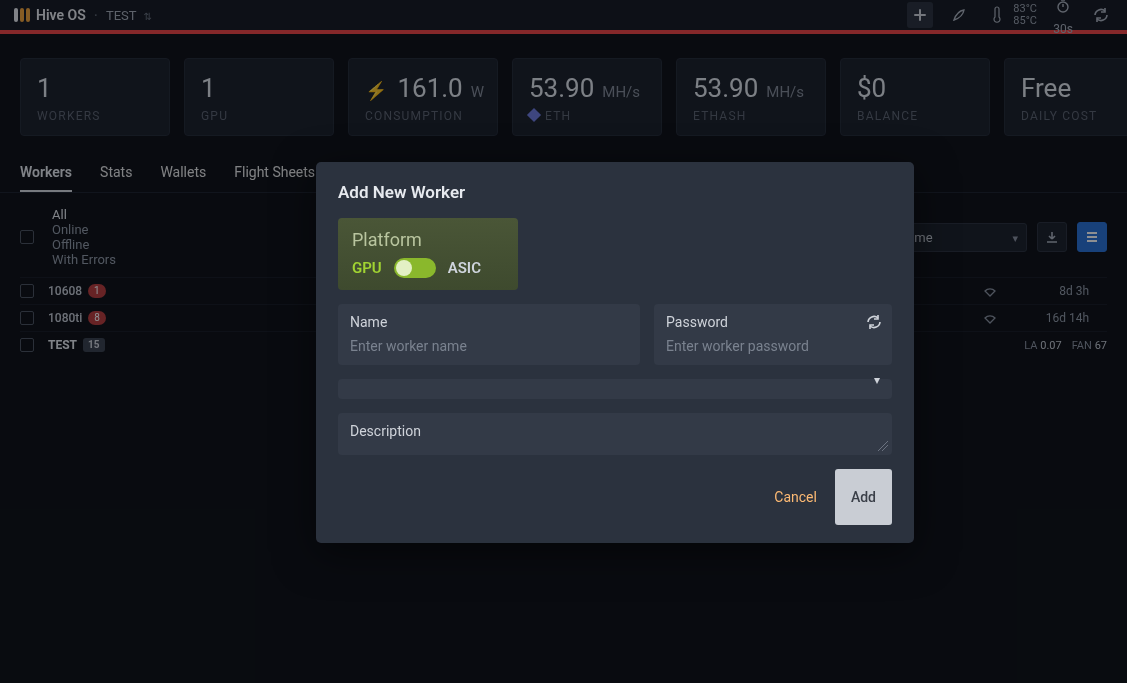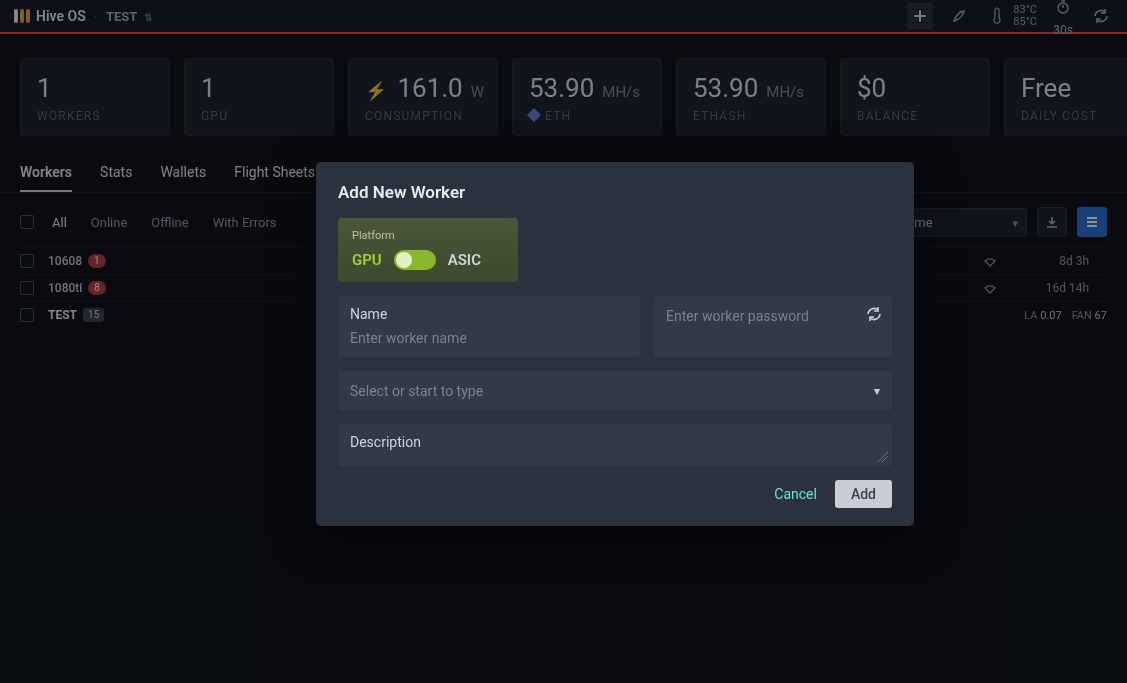--- a/index.html
+++ b/index.html
@@ -13,40 +13,40 @@
     position: relative;
   }
 
   
   .header {
     height: 34px;
     display: flex;
     align-items: center;
     padding: 0 14px;
     background: #151921;
-    border-bottom: 2px solid #ef4444;
+    border-bottom: 4px solid #ef4444;
   }
   .logo {
     display: inline-flex;
     align-items: center;
     gap: 6px;
     font-weight: 600;
     font-size: 14px;
     color: #e8eaee;
   }
   .logo .mark {
     display: inline-flex;
     gap: 2px;
   }
   .logo .mark span {
     width: 4px; height: 14px; background: #f1a33a; border-radius: 2px;
   }
   .logo .mark span:first-child { background:#e8eaee; }
   .crumb-dot { margin: 0 8px; color:#5d6470; }
-  .crumb-name { color:#a6adb9; font-size: 13px; font-weight: bold; }
+  .crumb-name { color:#a6adb9; font-size: 13px; }
   .crumb-caret { margin-left:4px; color:#6a727f; font-size:10px; }
 
   .header-right {
     margin-left: auto;
     display: flex;
     align-items: center;
     gap: 14px;
     color:#9aa2af;
   }
   .hicon {
@@ -157,21 +157,21 @@
     display:flex;
     align-items:center;
     padding:6px 0;
     font-size:12px;
     color:#9199a6;
     border-top:1px solid #161b23;
   }
   .row .name { color:#c5cad3; font-weight:500; margin-right:6px; }
   .row .name.bold { color:#e6e9ee; font-weight:700; }
   .badge-red { background:#b83b3b;color:#fff;border-radius:8px;padding:0 6px;font-size:10px;line-height:14px;display:inline-block; }
-  .badge-gray { background:#3a414e;color:#cfd3da;border-radius:3px;padding:0 5px;font-size:10px;line-height:14px;display:inline-block; }
+  .badge-gray { background:#3a414e;color:#cfd3da;border-radius:3px;padding:0 5px;font-size:10px;line-height:14px;display:inline-block;font-weight:bold; }
   .row .status-icon { margin-left:auto; margin-right:12px; color:#8b92a0;}
   .row .uptime { width:80px; text-align:right; margin-right:18px;}
   .row .tail { margin-left:auto; display:flex; gap:10px; font-size:11px; color:#8b92a0;}
   .tail .val { color:#c5cad3;margin-top:48px; }
 
   
   .modal-backdrop {
     position:absolute; inset:0;
     background:rgba(5,7,10,0.45);
   }
@@ -193,21 +193,21 @@
   }
   .platform-box {
     background:#3d4a2e;
     background: linear-gradient(#4a5637,#3e4a2e);
     border-radius:4px;
     padding:11px 14px 12px 14px;
     margin-bottom:14px;
     width:180px;
   }
   .platform-box .label {
-    font-size:11px; color:#b9c59f; margin-bottom:8px;
+    font-size:18px; color:#b9c59f; margin-bottom:8px;
   }
   .platform-toggle {
     display:flex;align-items:center;gap:12px;
     font-size:15px;font-weight:600;
   }
   .platform-toggle .gpu { color:#a1d332; }
   .platform-toggle .asic { color:#cfd5dd; }
   .toggle {
     width:42px;height:20px;background:#8ab82c;border-radius:10px;position:relative;
   }
@@ -244,24 +244,24 @@
     position:absolute; right:4px; bottom:4px;
     width:10px;height:10px;
     background:
       linear-gradient(135deg, transparent 45%, #6b7280 47%, #6b7280 53%, transparent 55%),
       linear-gradient(135deg, transparent 65%, #6b7280 67%, #6b7280 73%, transparent 75%);
   }
 
   .modal-actions {
     display:flex; justify-content:flex-end; gap:18px; margin-top:10px; align-items:center;
   }
-  .btn-cancel { color:#5eead4; font-size:14px; cursor:pointer; }
+  .btn-cancel { color:#fdba74; font-size:14px; cursor:pointer; }
   .btn-add {
     background:#c9cdd4; color:#3a3f48; font-size:14px;
-    padding:6px 16px; border-radius:3px; cursor:pointer;
+    padding:20px 16px; border-radius:3px; cursor:pointer;
     font-weight:500;
   }
 
   svg { display:block; }
 </style>
 </head>
 <body>
 
 <div class="header">
   <div class="logo">
@@ -369,21 +369,21 @@
 
 <div class="tabs" id="tabs">
     <div class="tab active">Workers</div>
     <div class="tab">Stats</div>
     <div class="tab">Wallets</div>
     <div class="tab">Flight Sheets</div>
   </div>
 
 <div class="filter-bar">
   <div class="checkbox"></div>
-  <div id="filters" style="display:flex;">
+  <div id="filters" style="display:flex;flex-direction:column;">
       <div class="filter-item active">All</div>
       <div class="filter-item">Online</div>
       <div class="filter-item">Offline</div>
       <div class="filter-item">With Errors</div>
     </div>
   <div class="sort-right">
     <div class="select-box">
       <span>Name</span>
       <span class="caret">▾</span>
     </div>
@@ -463,27 +463,27 @@
       <div class="field-label">Name</div>
       <input placeholder="Enter worker name" style="">
     </div>
     <div class="field">
       <span class="regen-icon">
         <svg width="16" height="16" viewBox="0 0 16 16">
             <path d="M2 8a6 6 0 0 1 10-4M14 8a6 6 0 0 1-10 4" fill="none" stroke="#cfd3da" stroke-width="1.6"></path>
             <path d="M12 1v4h-4M4 15v-4h4" fill="none" stroke="#cfd3da" stroke-width="1.6"></path>
           </svg>
       </span>
+      <div class="field-label">Password</div>
       <input placeholder="Enter worker password" style="">
     </div>
   </div>
 
   <div class="form-row">
     <div class="field tags-field">
-      <input placeholder="Select or start to type" style="">
       <span class="tags-caret">▾</span>
     </div>
   </div>
 
   <div class="form-row">
     <div class="field" style="position:relative;">
       <div class="field-label">Description</div>
       <div class="textarea-handle"></div>
     </div>
   </div>

